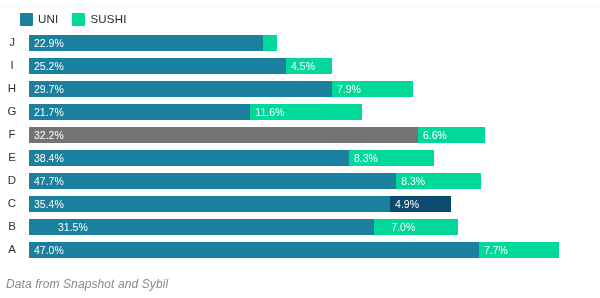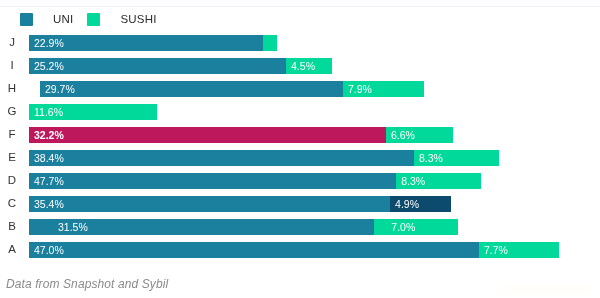--- a/index.html
+++ b/index.html
@@ -36,21 +36,21 @@
     top: 12px;
     left: 20px;
     display: flex;
     align-items: center;
     gap: 14px;
     height: 14px;
   }
   .legend-item {
     display: flex;
     align-items: center;
-    gap: 20px;
+    gap: 5px;
   }
   .legend-swatch {
     width: 13px;
     height: 13px;
     display: inline-block;
     border-radius: 1px;
   }
   .legend-label {
     font-size: 11.5px;
     color: #2b2b2b;
@@ -160,51 +160,54 @@
             <span class="seg-label">25.2%</span>
           </div>
           <div class="seg seg-sushi" style="background: rgb(0, 217, 154); width: 45.9px;">
             <span class="seg-label">4.5%</span>
           </div>
         </div>
       </div>
       <div class="row">
         <div class="cat-label">H</div>
         <div class="bar-wrap">
-          <div class="seg seg-uni" style="background: rgb(27, 127, 158); width: 302.94px; margin-left: 11px;">
+          <div class="seg seg-uni" style="background: rgb(27, 127, 158); width: 302.94px;">
             <span class="seg-label">29.7%</span>
           </div>
           <div class="seg seg-sushi" style="background: rgb(0, 217, 154); width: 80.58px;">
             <span class="seg-label">7.9%</span>
           </div>
         </div>
       </div>
       <div class="row">
         <div class="cat-label">G</div>
         <div class="bar-wrap">
-          <div class="seg seg-sushi" style="background: rgb(0, 217, 154); width: 128px; text-align: center;">
+          <div class="seg seg-uni" style="background: rgb(27, 127, 158); width: 221.34px;">
+            <span class="seg-label">21.7%</span>
+          </div>
+          <div class="seg seg-sushi" style="background: rgb(0, 217, 154); width: 112px; text-align: center;">
             <span class="seg-label">11.6%</span>
           </div>
         </div>
       </div>
       <div class="row">
         <div class="cat-label">F</div>
         <div class="bar-wrap">
-          <div class="seg seg-uni" style="background: #be185d; width: 357px; font-weight: bold;">
+          <div class="seg seg-uni" style="background: #737373; width: 389px;">
             <span class="seg-label">32.2%</span>
           </div>
           <div class="seg seg-sushi" style="background: rgb(0, 217, 154); width: 67.32px;">
             <span class="seg-label">6.6%</span>
           </div>
         </div>
       </div>
       <div class="row">
         <div class="cat-label">E</div>
         <div class="bar-wrap">
-          <div class="seg seg-uni" style="background: rgb(27, 127, 158); width: 385px;">
+          <div class="seg seg-uni" style="background: rgb(27, 127, 158); width: 320px;">
             <span class="seg-label">38.4%</span>
           </div>
           <div class="seg seg-sushi" style="background: rgb(0, 217, 154); width: 84.66px;">
             <span class="seg-label">8.3%</span>
           </div>
         </div>
       </div>
       <div class="row">
         <div class="cat-label">D</div>
         <div class="bar-wrap">

